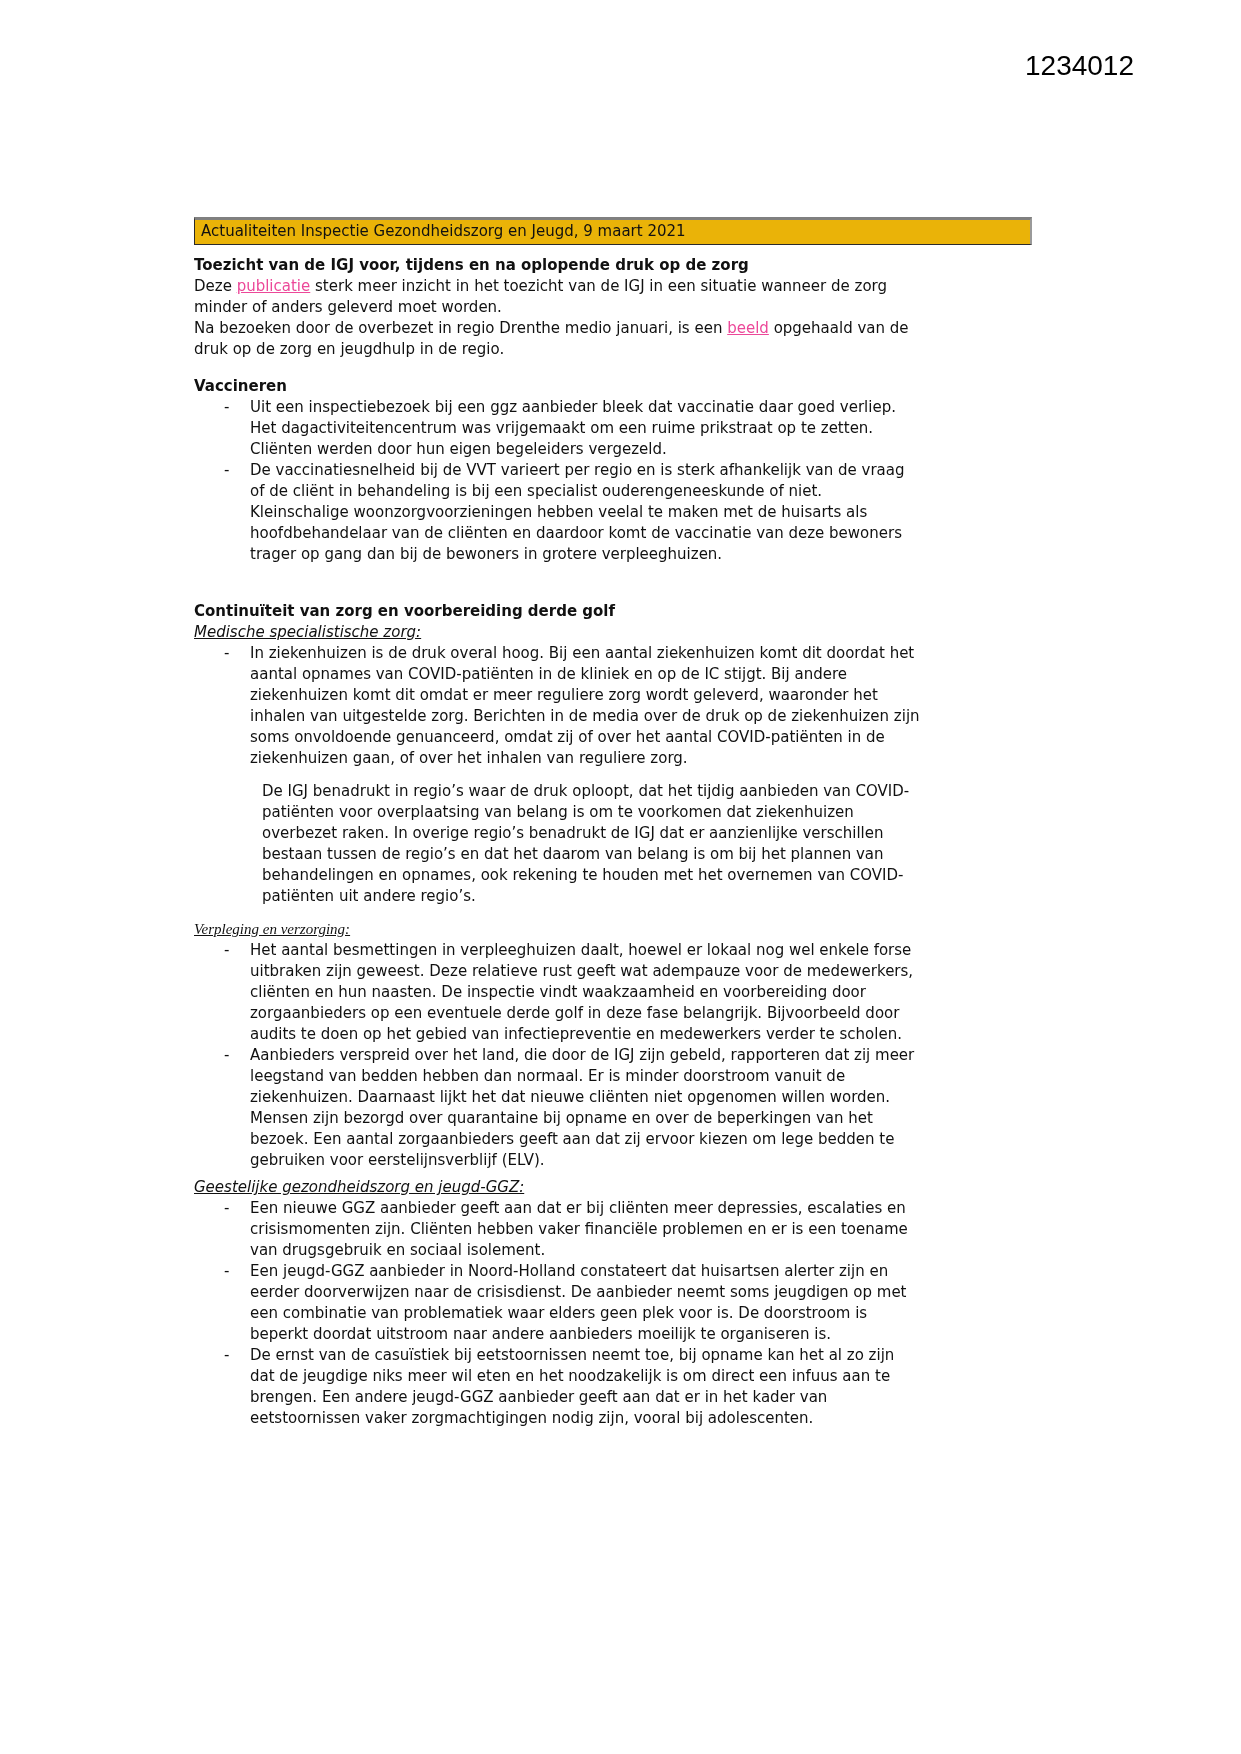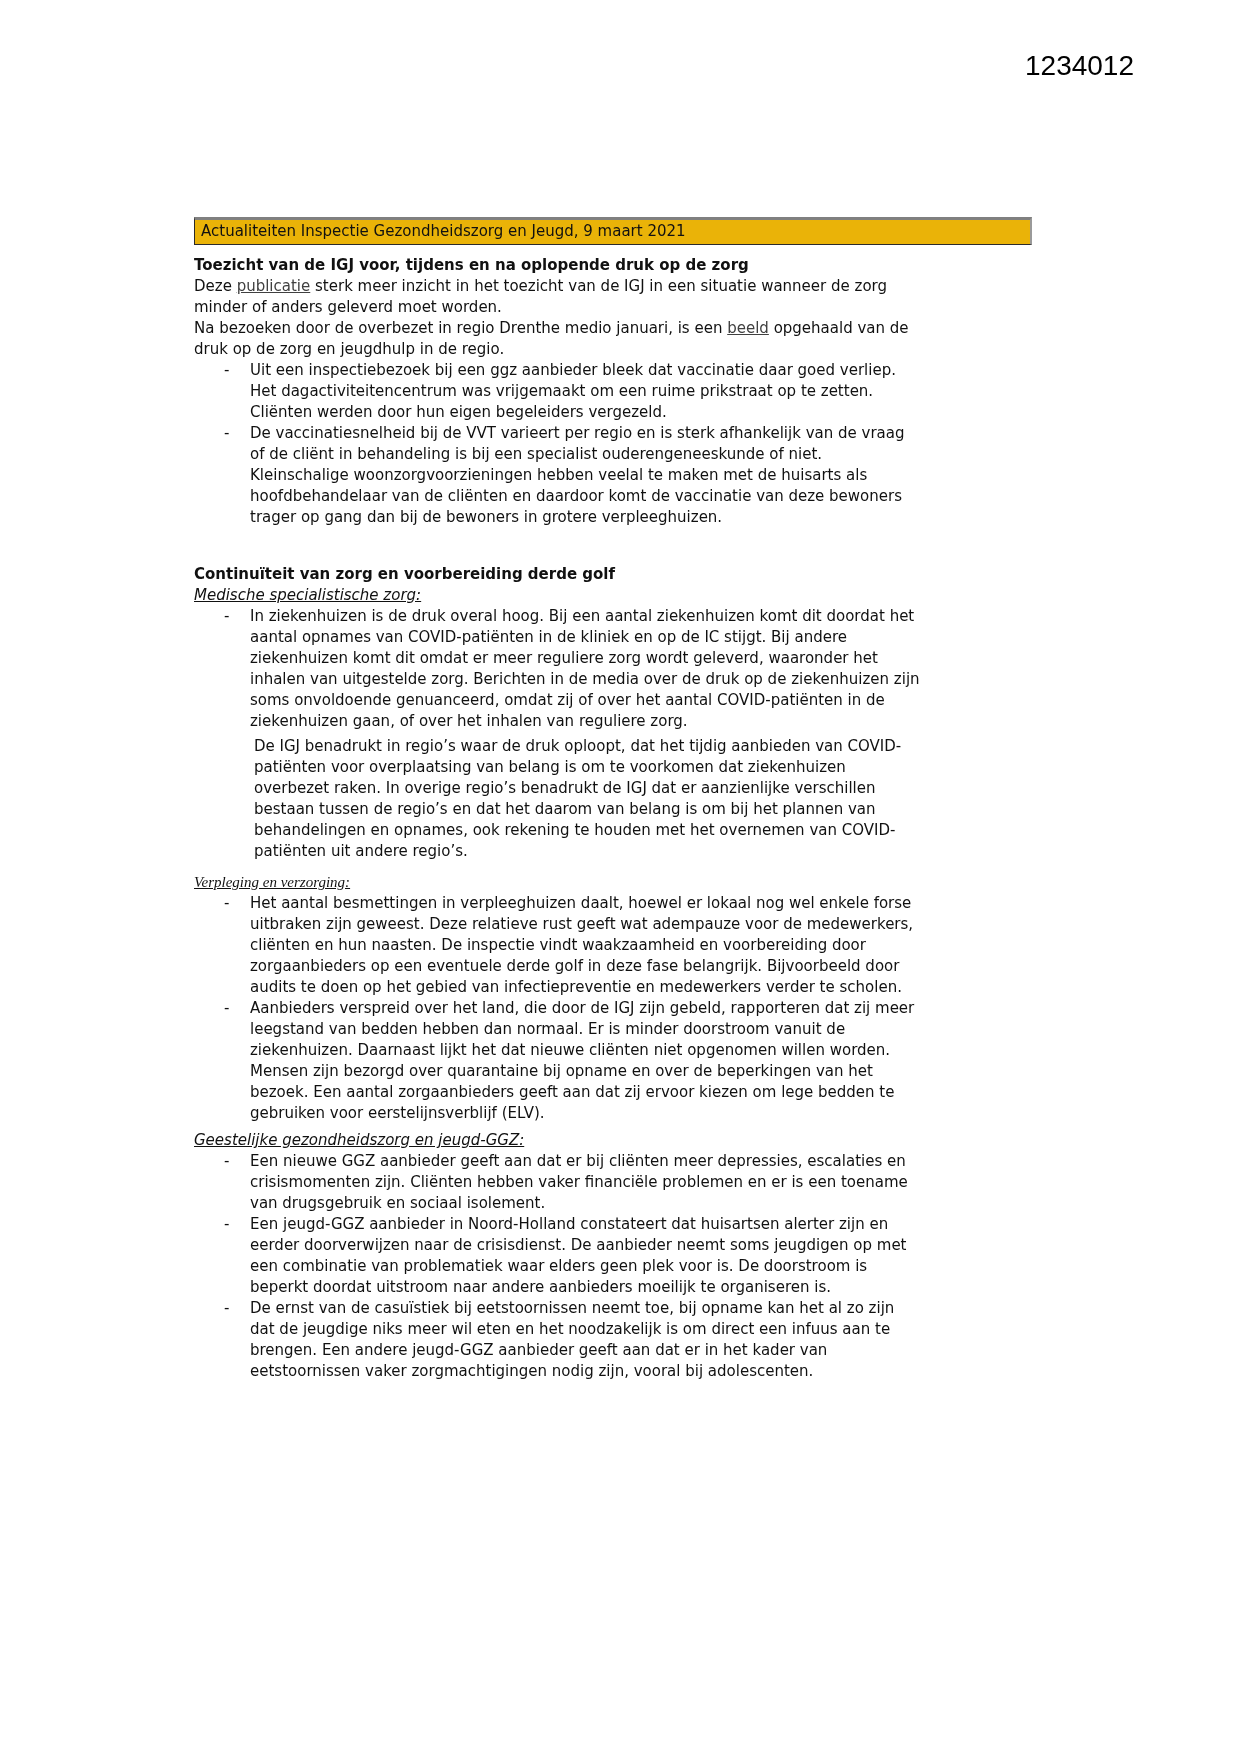--- a/index.html
+++ b/index.html
@@ -37,22 +37,22 @@
     border-right:2px solid #9a9a9a;
     padding:1px 6px 2px 6px;
     margin-bottom:10px;
     background:#eab308;
   }
   .h{font-weight:bold;margin:0;}
   .sub{font-style:italic;text-decoration:underline;margin:0;}
   p.para{margin:0;}
   .bullet{position:relative;padding-left:56px;margin:0;}
   .dash{position:absolute;left:30px;top:0;}
-  .cont{padding-left:56px;margin:4px;}
-  a.link{color:#404040;text-decoration:underline;cursor:pointer;}
+  .cont{padding-left:56px;margin:12px;}
+  a.link{color:#ec4899;text-decoration:underline;cursor:pointer;}
   .mt-vacc{margin-top:16px;}
   .mt-cont{margin-top:36px;}
   .mt-verpleging{margin-top:10px;font-family:Liberation Serif, serif;}
   .mt-ggz{margin-top:6px;font-style:italic;}
 </style>
 </head>
 <body>
 
 <div class="page">
 
@@ -63,20 +63,21 @@
     <div class="titlebox">
       <span>Actualiteiten Inspectie Gezondheidszorg en Jeugd, 9 maart 2021</span>
     </div>
 
     <p class="h">Toezicht van de IGJ voor, tijdens en na oplopende druk op de zorg</p>
 
     <p class="para"><span>Deze </span><a class="link" href="#">publicatie</a><span> sterk meer inzicht in het toezicht van de IGJ in een situatie wanneer de zorg minder of anders geleverd moet worden.</span></p>
 
     <p class="para"><span>Na bezoeken door de overbezet in regio Drenthe medio januari, is een </span><a class="link" href="#">beeld</a><span> opgehaald van de druk op de zorg en jeugdhulp in de regio.</span></p>
 
+    <p class="h mt-vacc">Vaccineren</p>
 
     <div class="bullet">
       <span class="dash">-</span>
       <span>Uit een inspectiebezoek bij een ggz aanbieder bleek dat vaccinatie daar goed verliep. Het dagactiviteitencentrum was vrijgemaakt om een ruime prikstraat op te zetten. Cliënten werden door hun eigen begeleiders vergezeld.</span>
     </div>
     <div class="bullet">
       <span class="dash">-</span>
       <span>De vaccinatiesnelheid bij de VVT varieert per regio en is sterk afhankelijk van de vraag of de cliënt in behandeling is bij een specialist ouderengeneeskunde of niet. Kleinschalige woonzorgvoorzieningen hebben veelal te maken met de huisarts als hoofdbehandelaar van de cliënten en daardoor komt de vaccinatie van deze bewoners trager op gang dan bij de bewoners in grotere verpleeghuizen.</span>
     </div>
 

